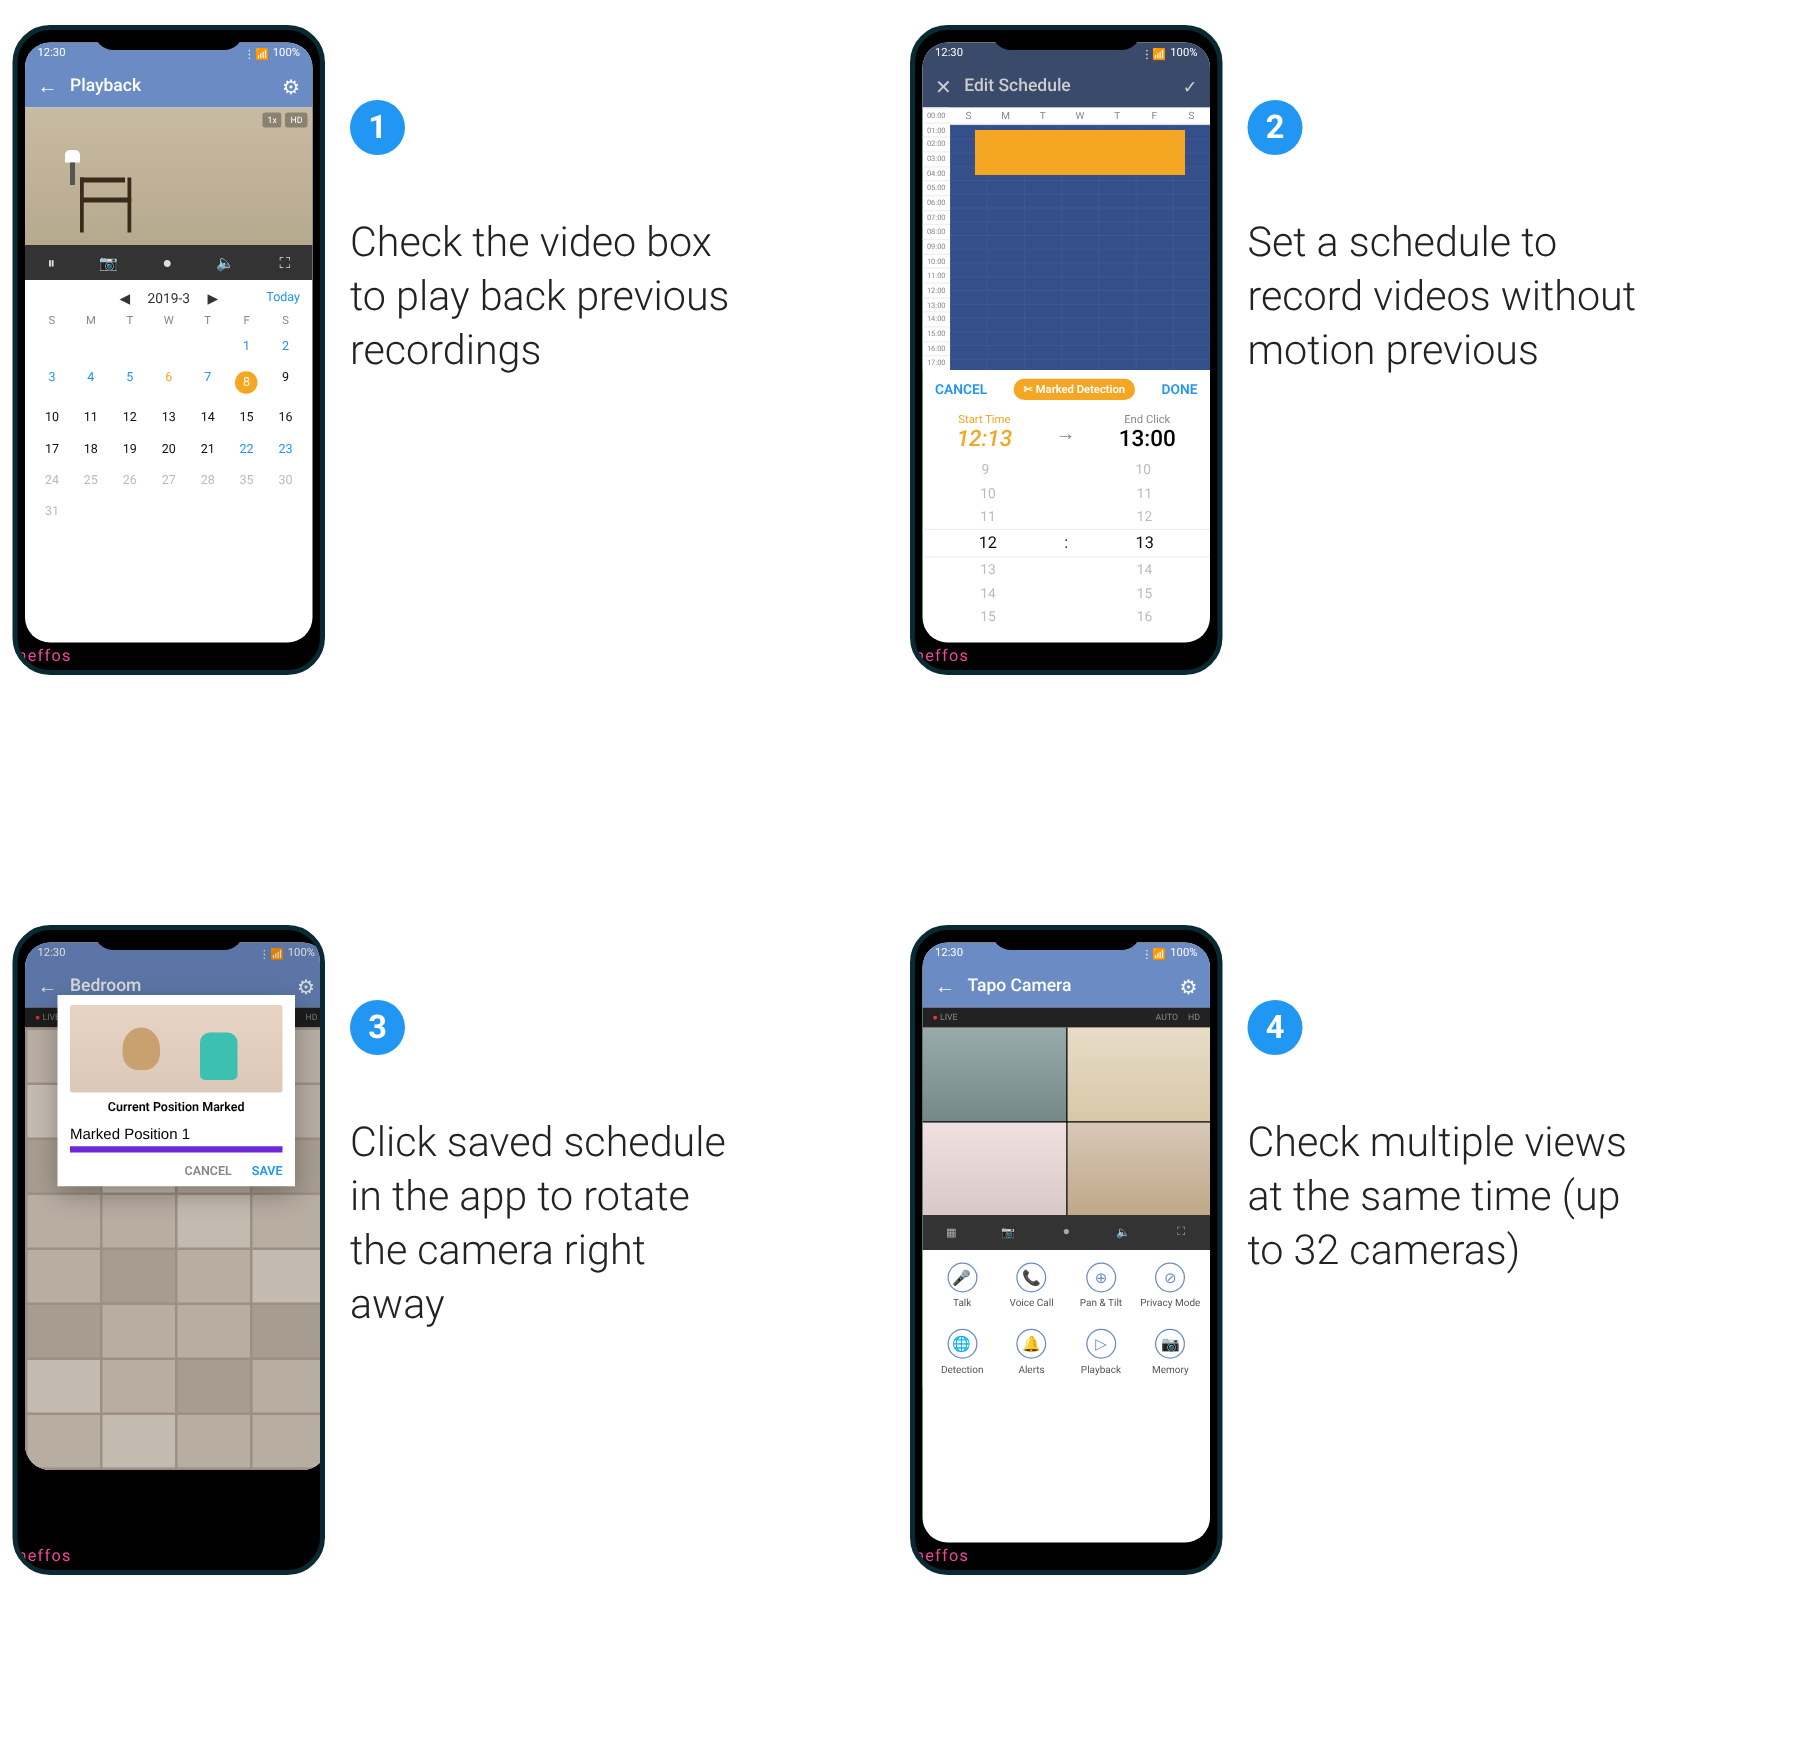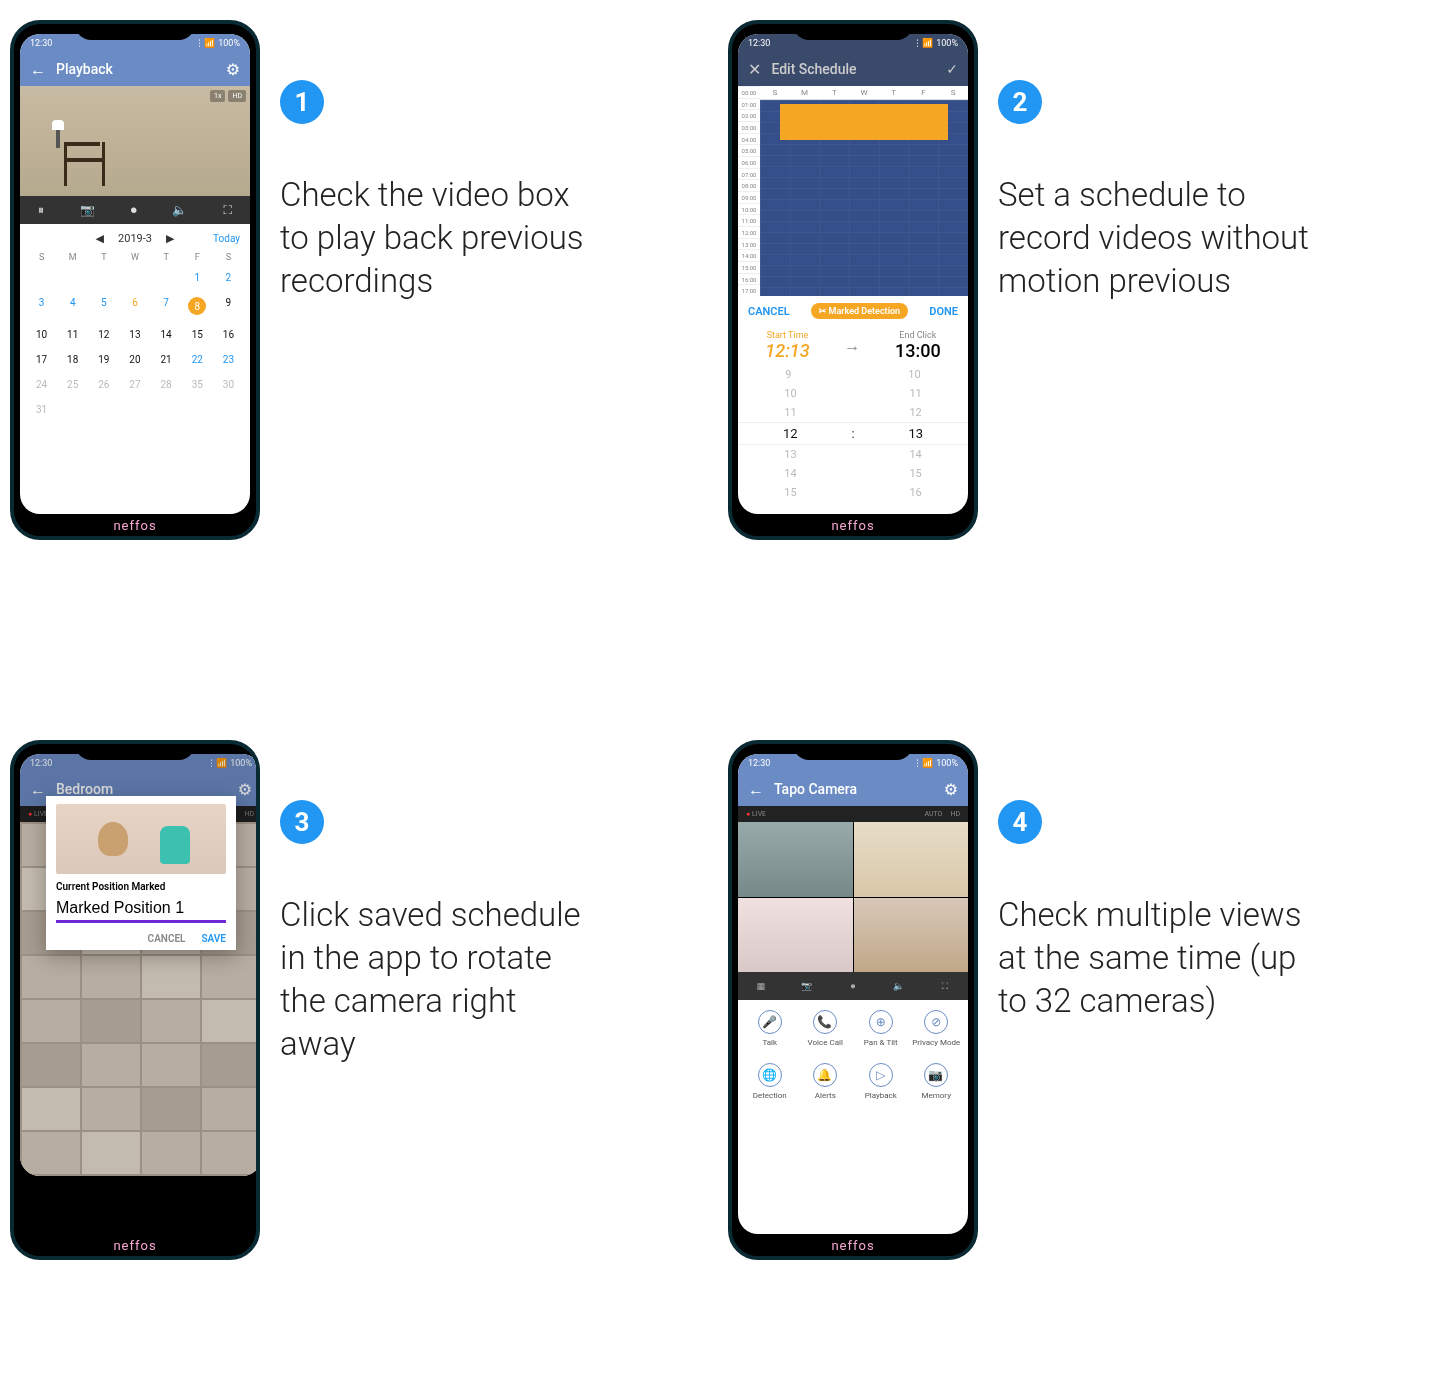--- a/index.html
+++ b/index.html
@@ -29,22 +29,22 @@
     width: 250px; height: 520px; border: 4px solid #0a2a33; border-radius: 30px;
     background: #000; position: relative; overflow: hidden;
   }
   .notch {
     position: absolute; top: 0; left: 50%; transform: translateX(-50%);
     width: 120px; height: 16px; background: #000;
     border-bottom-left-radius: 16px; border-bottom-right-radius: 16px;
     z-index: 5;
   }
   .brand-bottom {
-    position: absolute; bottom: 3px; left: 0; right: 0; text-align: center;
-    color: #f9a8d4; font-size: 13px; letter-spacing: 1px;
+    position: absolute; bottom: 3px; left: 0; right: 0; text-align: left;
+    color: #ec4899; font-size: 13px; letter-spacing: 1px;
   }
   .screen {
     position: absolute; inset: 10px 6px 22px 6px; background: #fff;
     border-radius: 20px 20px 20px 20px; overflow: hidden;
     display: flex; flex-direction: column;
   }
   .status-bar {
     height: 18px; background: #6b8bc4; color: #fff; font-size: 9px;
     display: flex; align-items: center; justify-content: space-between;
     padding: 0 10px 0 10px;
@@ -131,22 +131,22 @@
     padding:2px; filter: blur(0.5px);
   }
   .pg-cell { background:#d8ccbe; }
   .pg-cell:nth-child(3n) { background:#c4b8a8; }
   .pg-cell:nth-child(5n) { background:#e5dcce; }
   .modal-scrim { position:absolute; inset:0; background:rgba(0,0,0,.15); display:flex; align-items:flex-start; justify-content:center; padding-top:42px; }
   .modal { width:190px; background:#fff; box-shadow:0 6px 20px rgba(0,0,0,.3); padding:8px 10px 6px; }
   .modal-img { height:70px; background:linear-gradient(#e8d4c4, #dcc8b8); border-radius:2px; position:relative; }
   .modal-img::before{content:'';position:absolute;left:42px;top:18px;width:30px;height:34px;background:#c9a070;border-radius:50% 50% 40% 40%;}
   .modal-img::after{content:'';position:absolute;right:36px;top:22px;width:30px;height:38px;background:#3cc0b0;border-radius:8px 8px 4px 4px;}
-  .modal-title { font-size:10px; font-weight:600; margin:7px 0 4px; }
-  .modal-input { border:none; border-bottom:3px solid #6d28d9; width:100%; font-size:16px; padding:3px 0; }
+  .modal-title { font-size:10px; font-weight:600; margin:7px 0 4px;text-align:center; }
+  .modal-input { border:none; border-bottom:5px solid #6d28d9; width:100%; font-size:12px; padding:3px 0; }
   .modal-actions { display:flex; justify-content:flex-end; gap:16px; font-size:10px; color:#2196f3; font-weight:600; margin-top:10px; }
   .modal-actions .cancel { color:#888; }
 
   
   .quad { height:150px; display:grid; grid-template-columns:1fr 1fr; grid-template-rows:1fr 1fr; gap:1px; background:#000; }
   .q { background:#888; }
   .q1 { background:linear-gradient(#9aa,#788); }
   .q2 { background:linear-gradient(#e8dcc8,#d8c8a8); }
   .q3 { background:linear-gradient(#f0e0e0,#d8c8c8); }
   .q4 { background:linear-gradient(#d8c8b8,#c0a888); }

